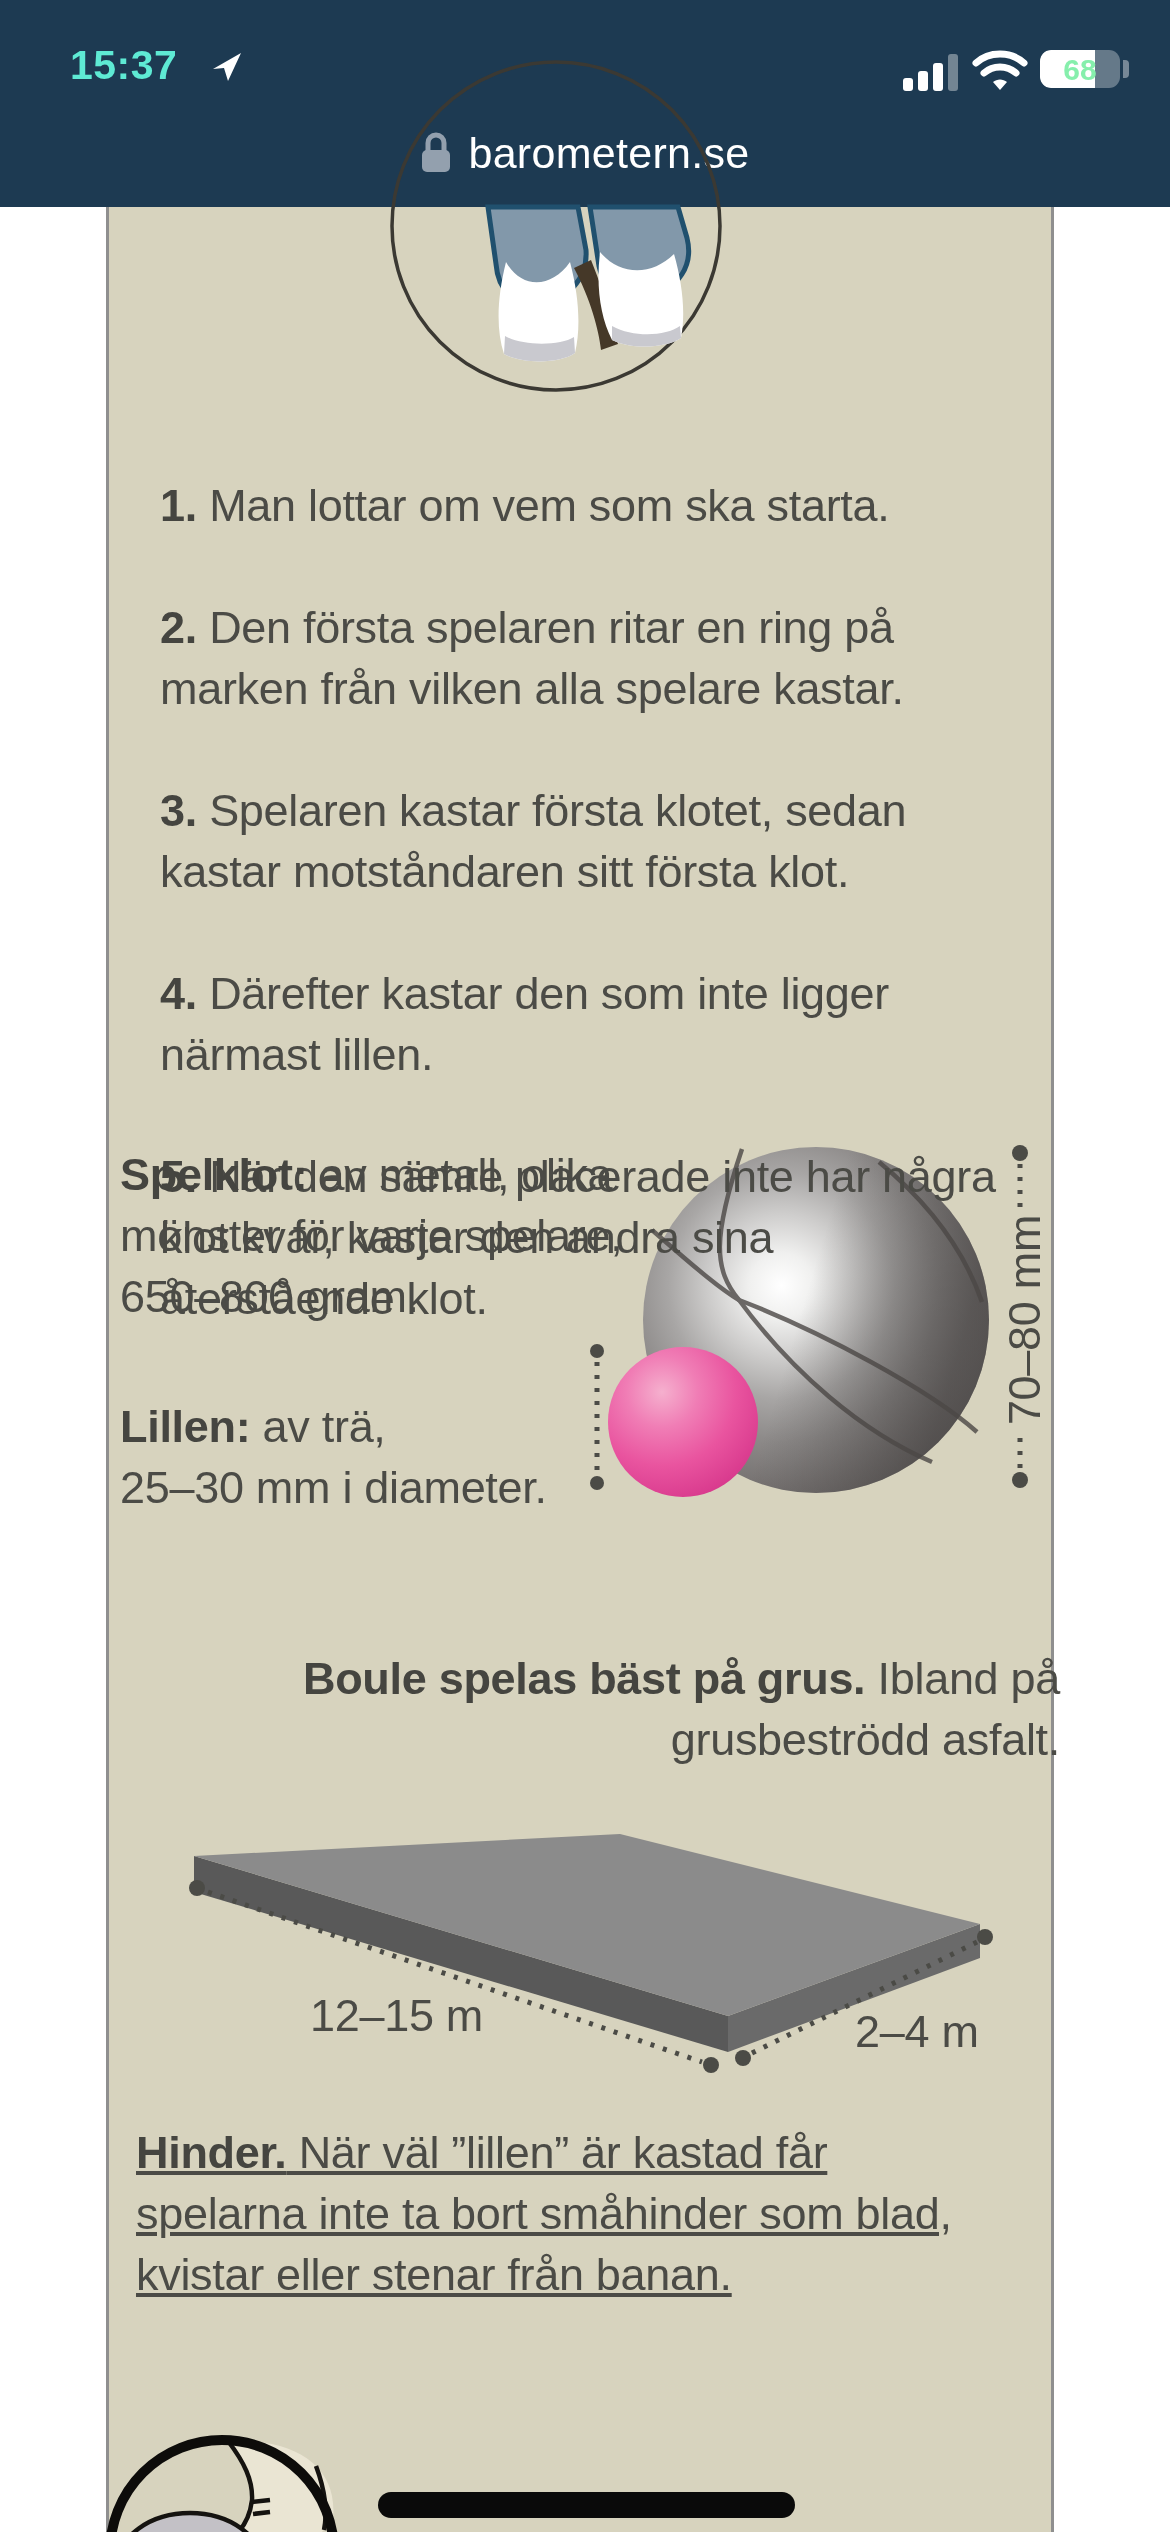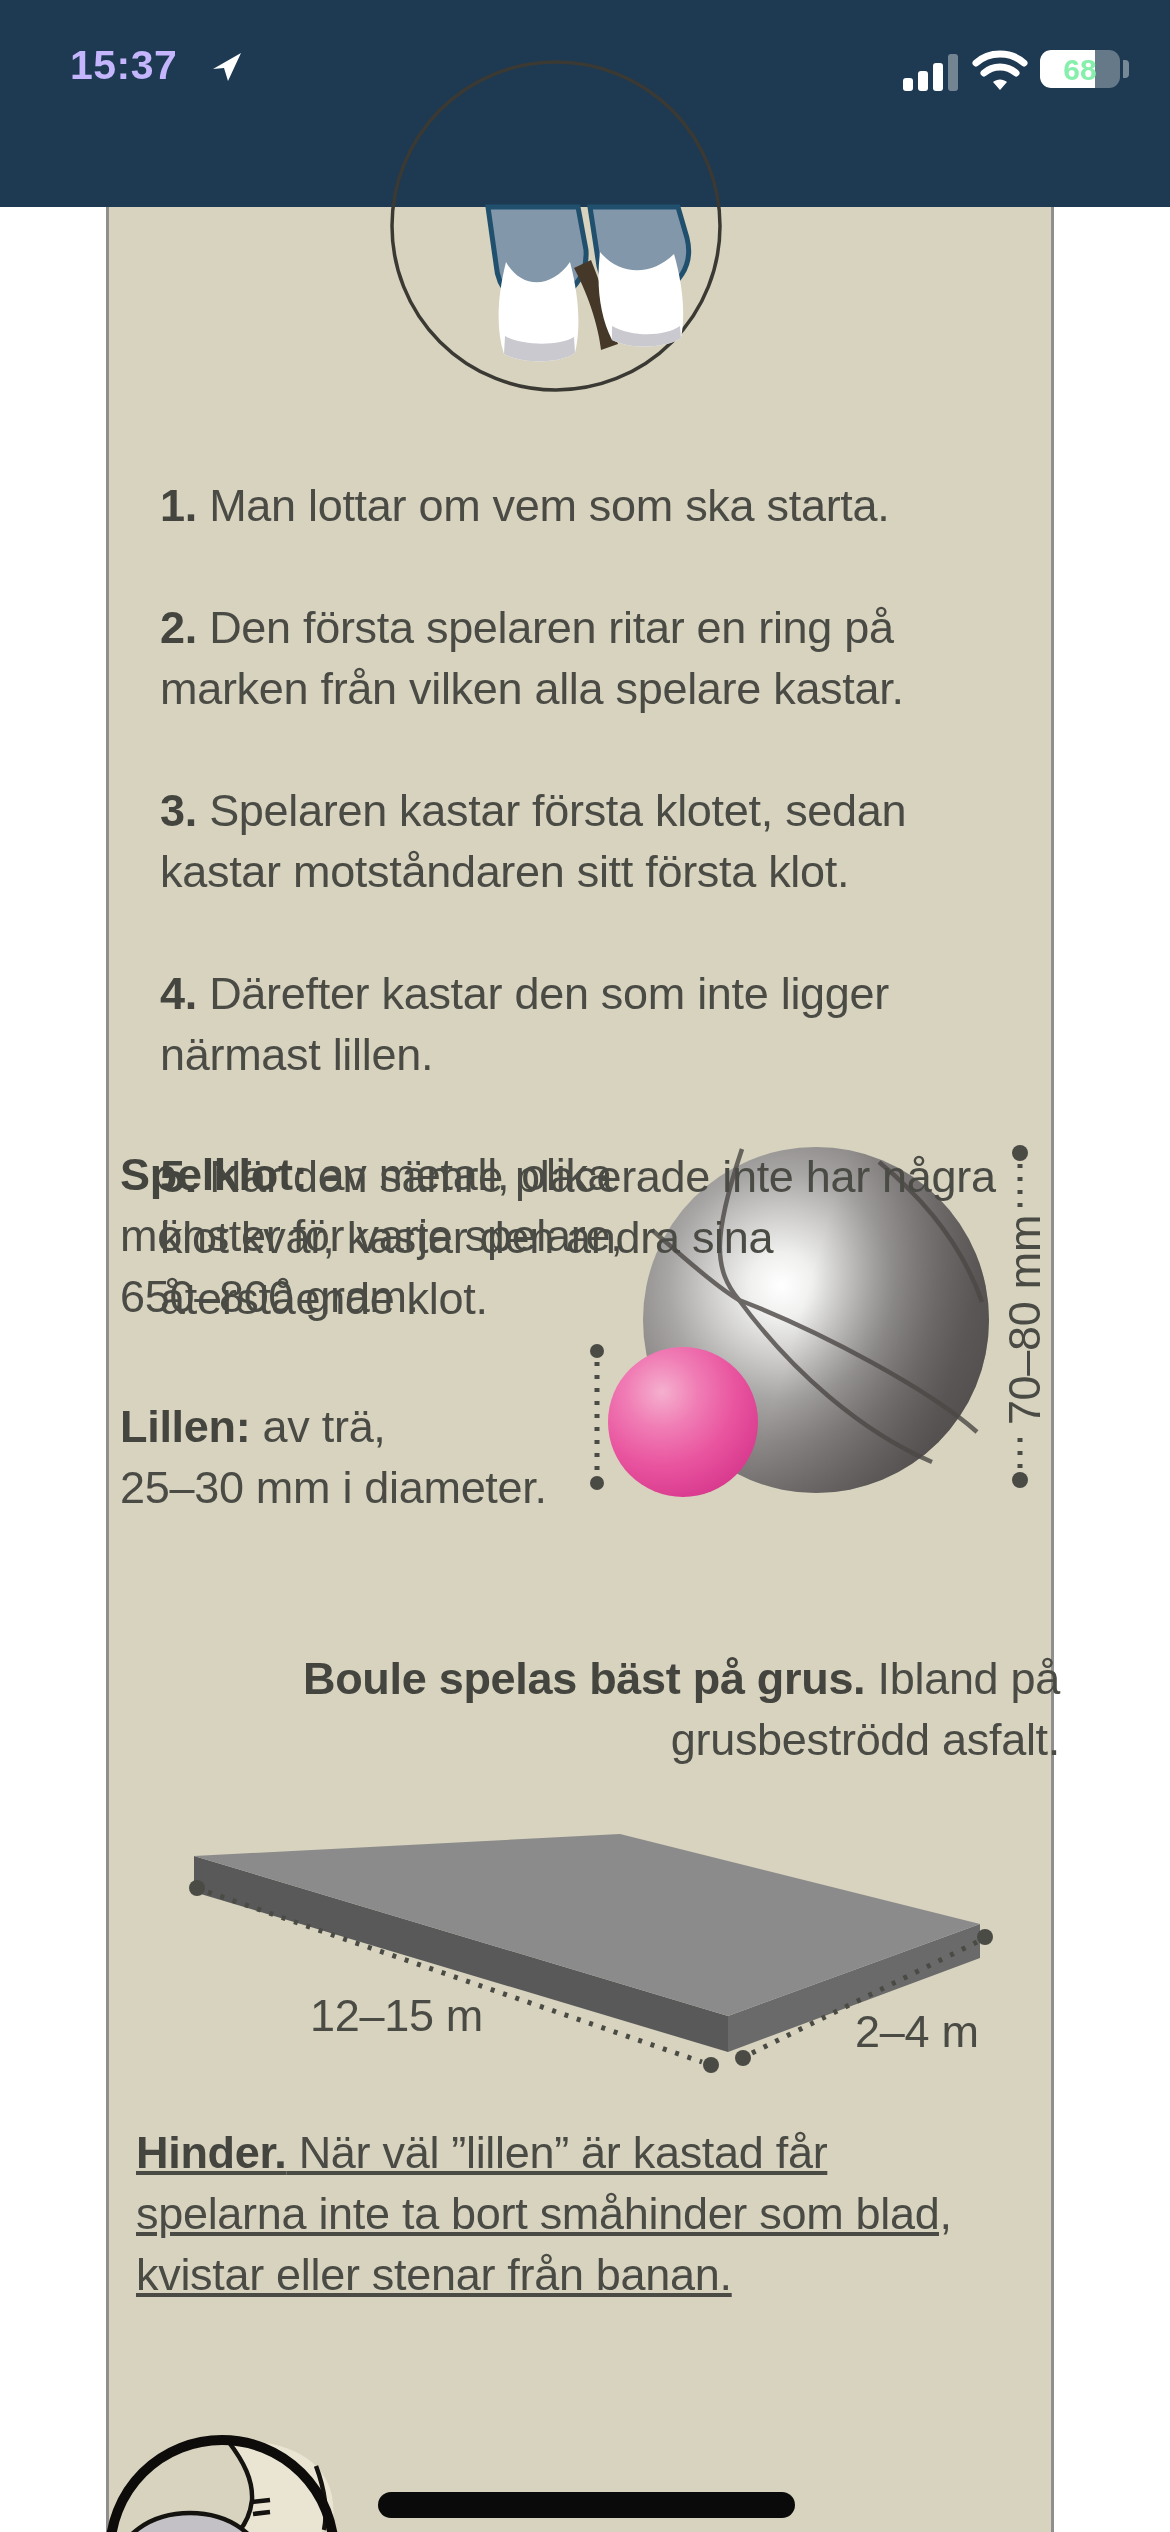--- a/index.html
+++ b/index.html
@@ -9,21 +9,21 @@
     font-family:"Liberation Sans","DejaVu Sans",sans-serif;
   }
   
   .chrome{
     position:absolute;left:0;top:0;width:1170px;height:207px;
     background:#1d3a52;color:#f5f7f9;
   }
   .status-row{position:absolute;left:0;top:40px;width:1170px;height:56px;}
   .time{
     position:absolute;left:70px;top:2px;font-size:41px;font-weight:700;
-    letter-spacing:0.5px;color:#c4b5fd;
+    letter-spacing:0.5px;color:#5eead4;
   }
   .nav-arrow{position:absolute;left:210px;top:10px;}
   .sig{position:absolute;left:903px;top:12px;}
   .wifi{position:absolute;left:972px;top:10px;}
   .battery{position:absolute;left:1040px;top:10px;width:90px;height:40px;}
   .batt-body{
     position:absolute;left:0;top:0;width:80px;height:38px;border-radius:11px;
     background:rgba(255,255,255,0.32);overflow:hidden;
   }
   .batt-fill{position:absolute;left:0;top:0;width:55px;height:38px;background:#ffffff;border-radius:11px 0 0 11px;}
@@ -89,20 +89,27 @@
       <path d="M12 23 C21 15 35 15 44 23" fill="none" stroke="#ffffff" stroke-width="7" stroke-linecap="round"></path>
       <path d="M21 32 C25 28.5 31 28.5 35 32 L28 40 Z" fill="#ffffff"></path>
     </svg>
     <div class="battery">
       <div class="batt-body">
           <div class="batt-fill"></div>
         </div>
       <div class="batt-pct">68</div>
       <div class="batt-nub"></div>
     </div>
+  </div>
+  <div class="url-row">
+    <svg width="32" height="44" viewBox="0 0 32 44">
+      <path d="M8 20 V12 a8 8 0 0 1 16 0 V20" fill="none" stroke="#93a0ae" stroke-width="5"></path>
+      <rect x="2" y="19" width="28" height="22" rx="5" fill="#93a0ae"></rect>
+    </svg>
+    <span class="domain">barometern.se</span>
   </div>
 </div>
 
 <div class="panel"></div>
 
 <svg class="art" width="1170" height="2532" viewBox="0 0 1170 2532">
   <defs>
     <radialGradient id="steel" cx="0.40" cy="0.40" r="0.78">
       <stop offset="0" stop-color="#ffffff"></stop>
       <stop offset="0.12" stop-color="#f0f0ef"></stop>

